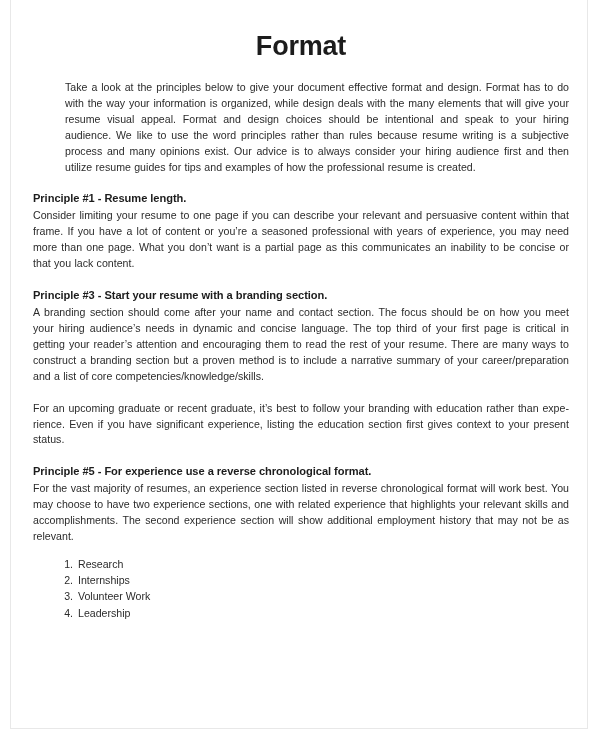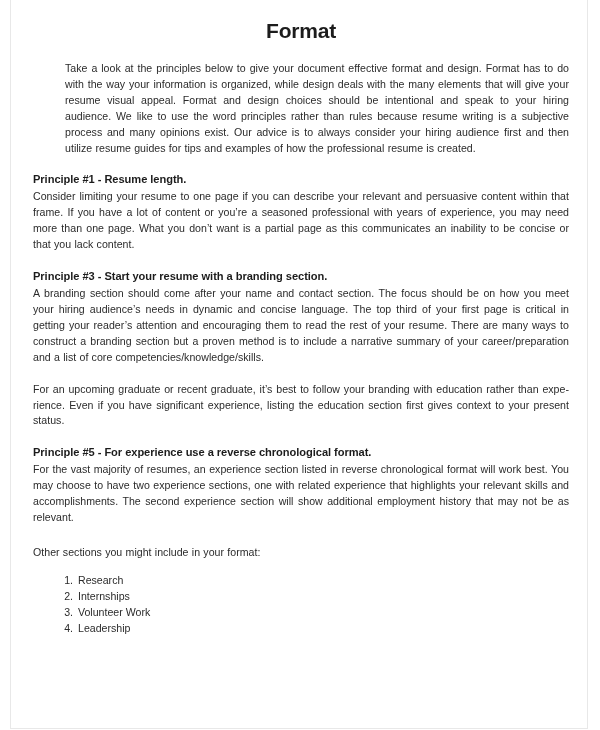--- a/index.html
+++ b/index.html
@@ -32,26 +32,26 @@
   .page-inner {
     position: absolute;
     left: 22px;
     top: 0;
     width: 536px;
   }
 
   
   .doc-title {
     text-align: center;
-    font-size: 21px;
+    font-size: 27px;
     font-weight: bold;
     color: #1c1c1c;
     letter-spacing: -0.2px;
     margin: 0;
-    padding-top: 20px;
+    padding-top: 33px;
     padding-bottom: 0;
     line-height: 1;
   }
 
   
   .para {
     font-size: 10.6px;
     line-height: 15.9px;
     color: #2b2b2b;
     text-align: justify;
@@ -127,21 +127,20 @@
 
     <div class="section">
       <p class="para">For an upcoming graduate or recent graduate, it’s best to follow your branding with education rather than expe-rience. Even if you have significant experience, listing the education section first gives context to your present status.</p>
     </div>
 
     <div class="section">
       <div class="section-heading">Principle #5 - For experience use a reverse chronological format.</div>
       <p class="para">For the vast majority of resumes, an experience section listed in reverse chronological format will work best. You may choose to have two experience sections, one with related experience that highlights your relevant skills and accomplishments.  The second experience section will show additional employment history that may not be as relevant.</p>
     </div>
 
-    <p class="para lead-in">Other sections you might include in your format:</p>
 
     <ol class="other-list">
       <li>
         <span class="li-num">1.</span><span>Research</span>
       </li>
       <li>
         <span class="li-num">2.</span><span>Internships</span>
       </li>
       <li>
         <span class="li-num">3.</span><span>Volunteer Work</span>

